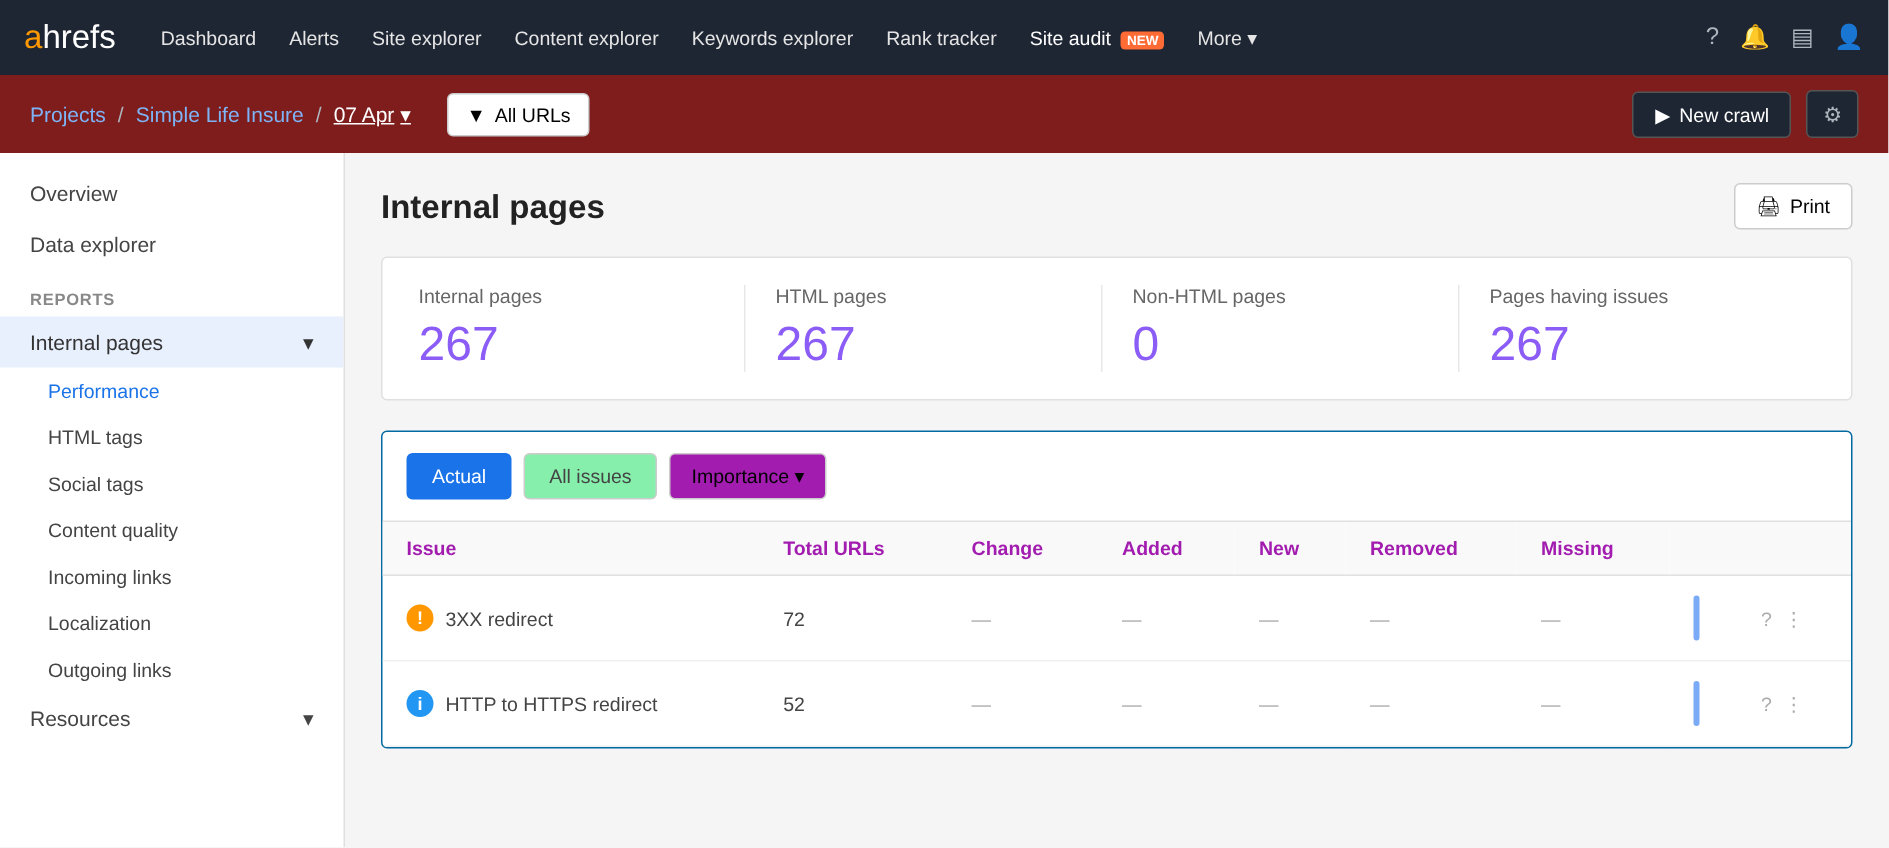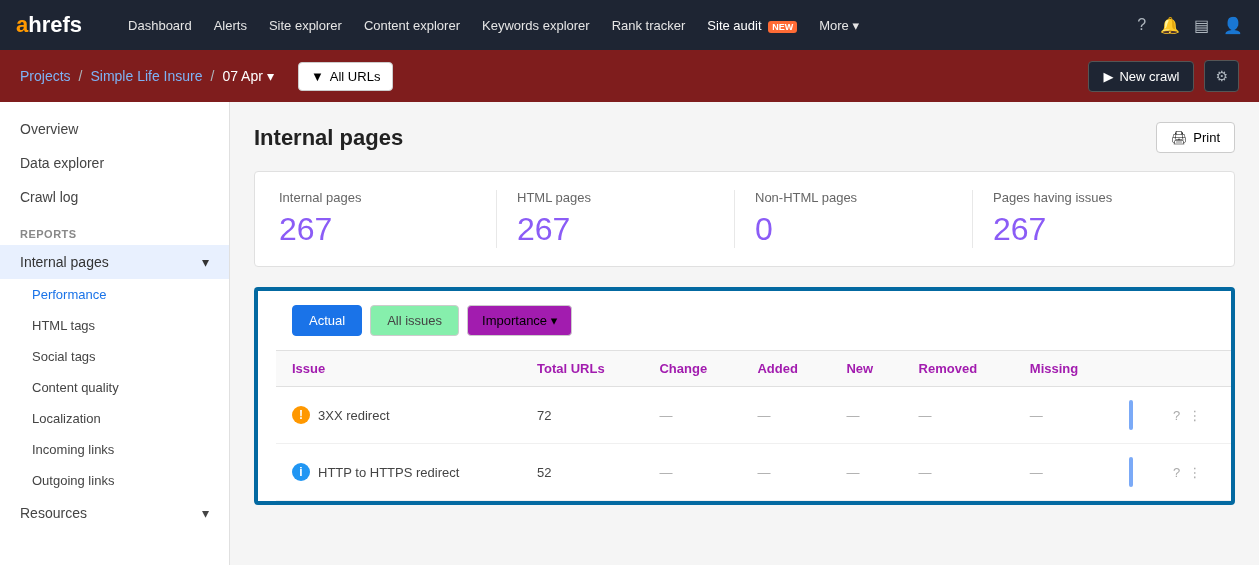--- a/index.html
+++ b/index.html
@@ -8,23 +8,23 @@
     
     .top-nav {
       background: #1e2533;
       display: flex;
       align-items: center;
       padding: 0 16px;
       height: 50px;
       gap: 6px;
     }
     .logo {
-      margin-right: 32px;
+      margin-right: 16px;
       font-size: 22px;
-      font-weight: bold;
+      font-weight: normal;
       color: #fff;
       text-align: center;
     }
     .logo span { color: #f90; }
     .nav-link {
       color: #e5e5e5;
       text-decoration: none;
       padding: 0 8px;
       font-size: 13px;
       white-space: nowrap;
@@ -58,20 +58,21 @@
       gap: 8px;
     }
     .breadcrumb-sep { color: #adb5bd; }
     .breadcrumb-link { color: #7eb3f5; text-decoration: none; font-size: 14px; }
     .breadcrumb-current {
       color: #fff;
       font-size: 14px;
       display: flex;
       align-items: center;
       gap: 4px;
+      text-decoration: underline;
     }
     .filter-btn {
       background: #fff;
       border: 1px solid #ccc;
       border-radius: 4px;
       padding: 6px 12px;
       font-size: 13px;
       cursor: pointer;
       display: flex;
       align-items: center;
@@ -191,24 +192,23 @@
       border-right: 1px solid #e8e8e8;
       margin-right: 20px;
     }
     .stat-item:last-child { border-right: none; margin-right: 0; }
     .stat-label { font-size: 13px; color: #666; margin-bottom: 6px; }
     .stat-value { font-size: 32px; font-weight: 400; color: #8b5cf6; }
 
     
     .table-section {
       background: #fff;
-      border: 4px solid #0369a1;
+      border: 1px solid #0369a1;
       border-radius: 4px;
       overflow: hidden;
-      padding-left: 18px;
     }
     .table-toolbar {
       padding: 14px 16px;
       border-bottom: 1px solid #e0e0e0;
       display: flex;
       align-items: center;
       gap: 8px;
     }
     .tab-btn {
       padding: 7px 16px;
@@ -334,37 +334,36 @@
       <span>⚙</span>
     </button>
   </div>
 </div>
 
 <div class="main-layout">
 
   <aside class="sidebar">
     <div class="sidebar-item">Overview</div>
     <div class="sidebar-item">Data explorer</div>
-    <div class="sidebar-item">Crawl log</div>
 
     <div class="sidebar-section-label">REPORTS</div>
 
     <div class="sidebar-item active">
       <div class="sidebar-item-with-arrow">
         <span>Internal pages</span>
         <span>▾</span>
       </div>
     </div>
 
     <div class="sidebar-sub-item active">Performance</div>
     <div class="sidebar-sub-item">HTML tags</div>
     <div class="sidebar-sub-item">Social tags</div>
     <div class="sidebar-sub-item">Content quality</div>
+    <div class="sidebar-sub-item">Incoming links</div>
     <div class="sidebar-sub-item">Localization</div>
-    <div class="sidebar-sub-item">Incoming links</div>
     <div class="sidebar-sub-item">Outgoing links</div>
 
     <div class="sidebar-item">
       <div class="sidebar-item-with-arrow">
         <span>Resources</span>
         <span>▾</span>
       </div>
     </div>
   </aside>
 

